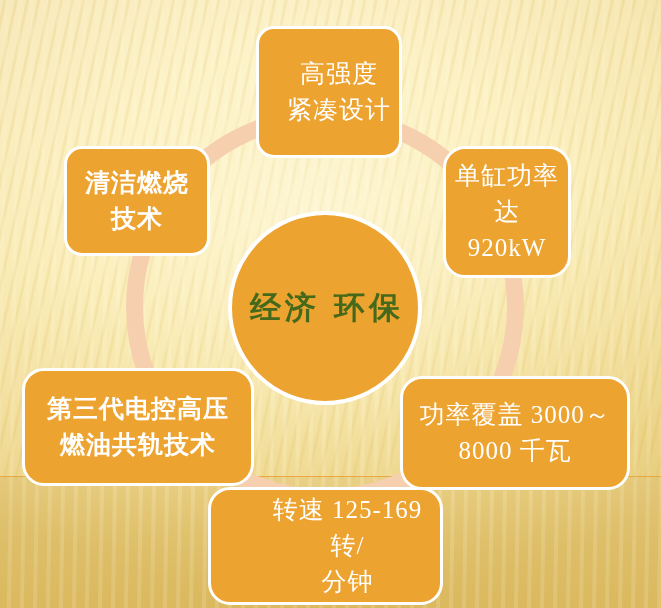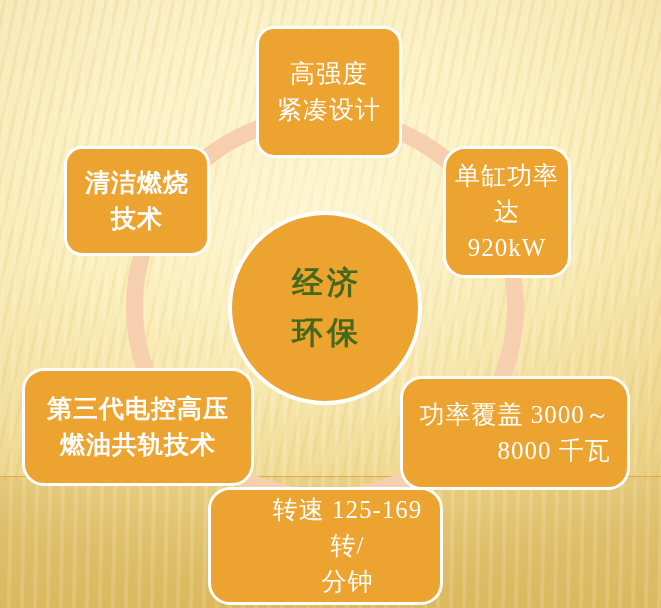--- a/index.html
+++ b/index.html
@@ -105,21 +105,21 @@
     position: absolute;
     left: 228px;
     top: 211px;
     width: 194px;
     height: 194px;
     border-radius: 50%;
     background: #eda32f;
     border: 4px solid #ffffff;
     box-sizing: border-box;
     display: flex;
-    flex-direction: column;
+    flex-direction: row;
     align-items: center;
     justify-content: center;
     gap: 10px;
   }
   .center-line {
     color: #44691b;
     font-size: 31px;
     font-weight: bold;
     letter-spacing: 4px;
     line-height: 1.28;
@@ -140,21 +140,21 @@
     text-align: center;
     line-height: 1.45;
     letter-spacing: 1px;
     font-family: "Liberation Serif", "DejaVu Serif", serif;
   }
   .node span {
     display: block;
     padding: 0 8px;
   }
 
-  #node-top      { left: 256px; top: 26px;  width: 146px; height: 132px; border-radius: 18px; font-size: 25px; }
+  #node-top      { left: 256px; top: 26px;  width: 146px; height: 132px; border-radius: 18px; font-size: 25px; justify-content: flex-end; }
   #node-left     { left: 64px;  top: 146px; width: 146px; height: 110px; border-radius: 18px; font-size: 25px; font-weight: bold; }
   #node-right    { left: 443px; top: 146px; width: 128px; height: 132px; border-radius: 22px; font-size: 25px; }
   #node-botleft  { left: 22px;  top: 368px; width: 232px; height: 118px; border-radius: 22px; font-size: 25px; font-weight: bold; }
   #node-botright { left: 400px; top: 376px; width: 230px; height: 114px; border-radius: 22px; font-size: 25px; }
   #node-bottom   { left: 208px; top: 487px; width: 235px; height: 118px; border-radius: 22px; font-size: 25px; }
 </style>
 </head>
 <body>
 
 <div id="stage">
@@ -187,21 +187,21 @@
     <span style="white-space: pre-line;">单缸功率
 达 920kW</span>
   </div>
 
   <div class="node" id="node-botleft">
     <span style="white-space: pre-line;">第三代电控高压
 燃油共轨技术</span>
   </div>
 
   <div class="node" id="node-botright">
-    <span style="white-space: pre-line; text-align: right;">功率覆盖 3000～
+    <span style="white-space: pre-line;">功率覆盖 3000～
 8000 千瓦</span>
   </div>
 
   <div class="node" id="node-bottom">
     <span style="white-space: pre-line; margin-left: 44px;">转速 125-169 转/
 分钟</span>
   </div>
 
 </div>
 

